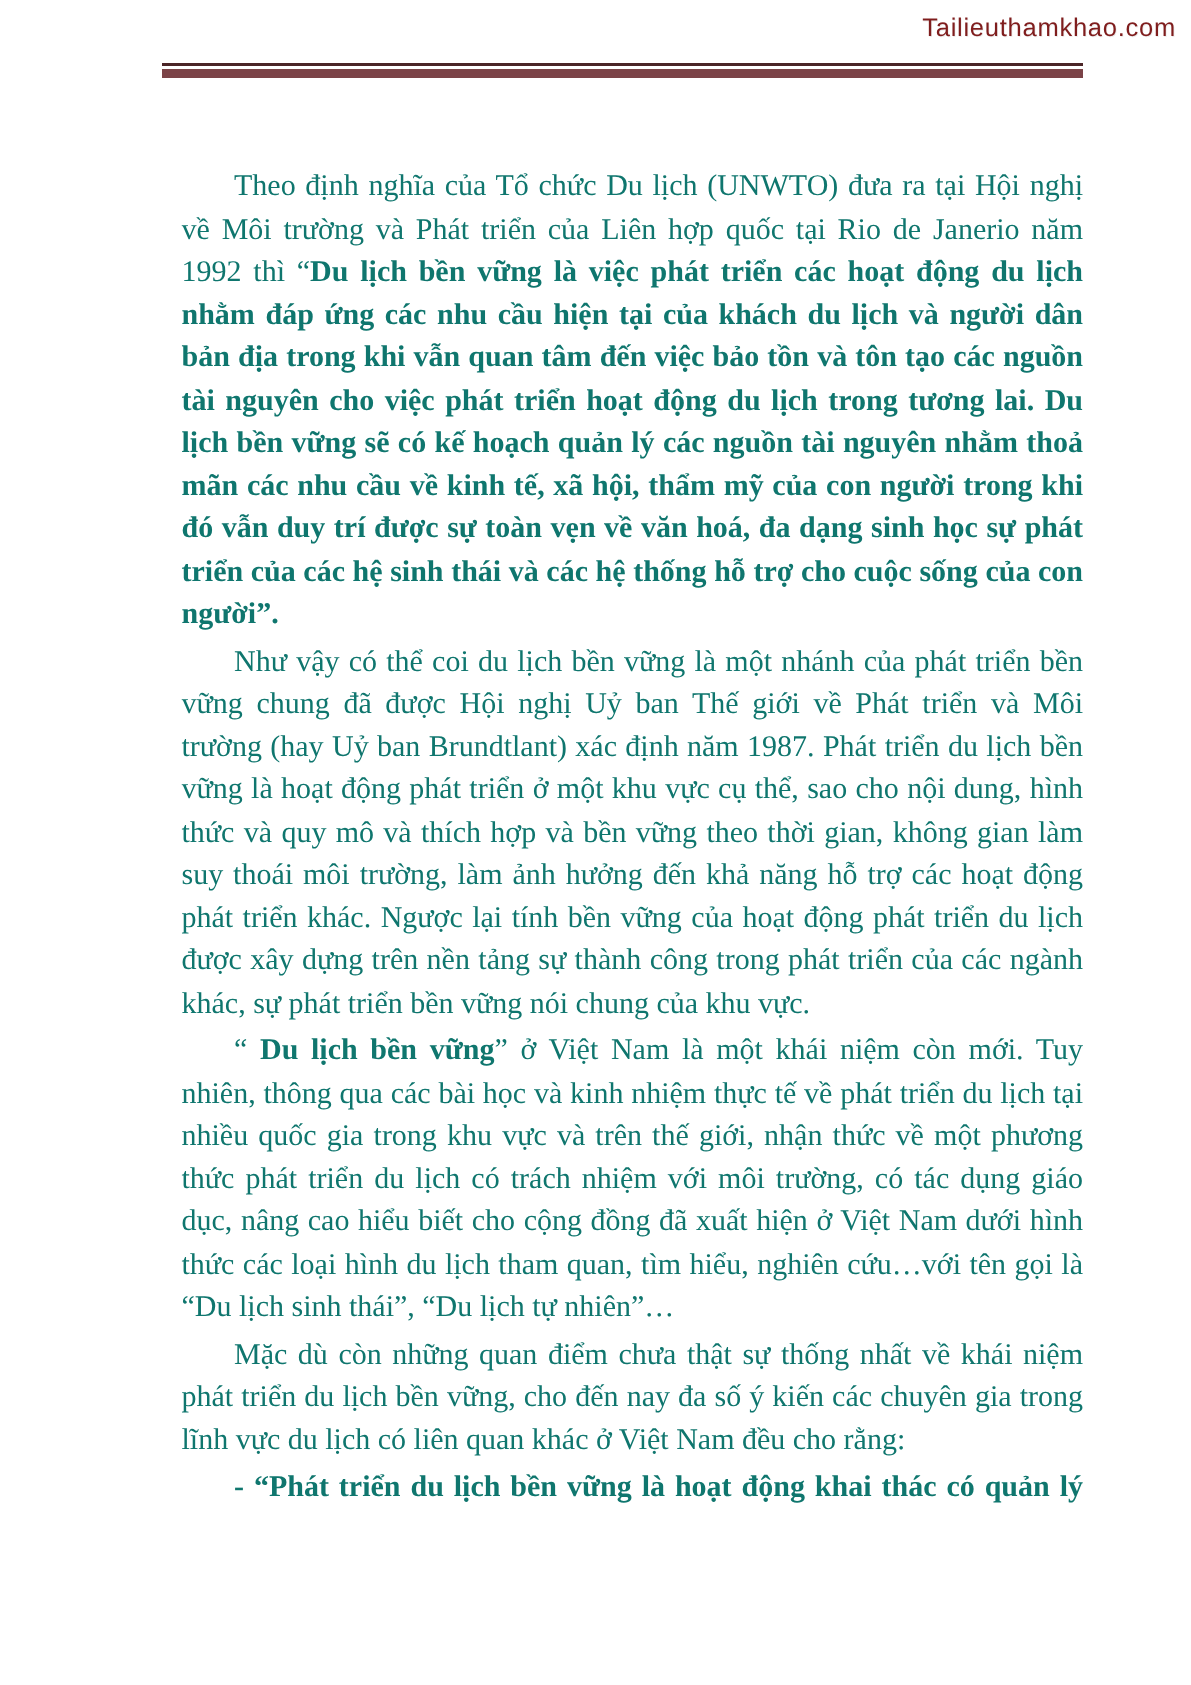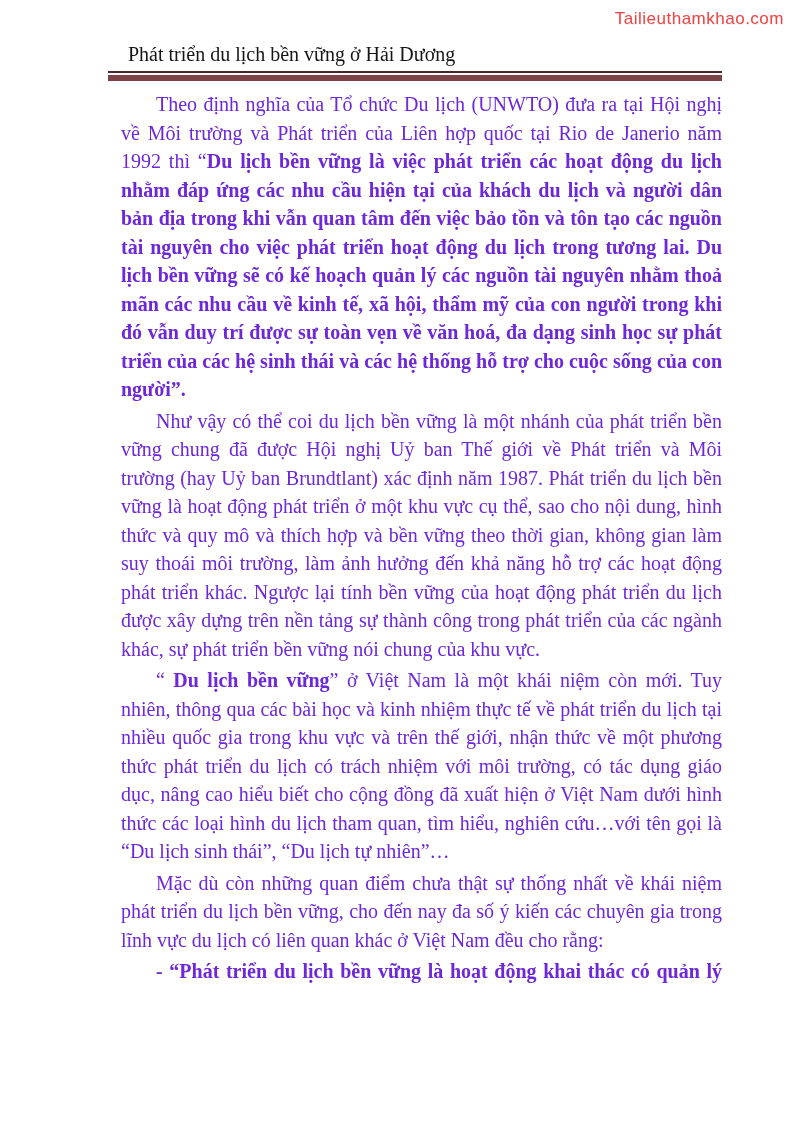--- a/index.html
+++ b/index.html
@@ -70,30 +70,29 @@
     color: #1a1a1a;
   }
   .footer-author { margin-left: 57px; }
   .footer-page   { margin-right: 10px; }
 </style>
 </head>
 <body>
 
 <div class="page">
 
-  <div class="watermark" style="color: #ef4444;">Tailieuthamkhao.com</div>
+  <div class="watermark" style="color: #7f1d1d;">Tailieuthamkhao.com</div>
 
   <div class="page-header">
-    <div class="page-title">Phát triển du lịch bền vững ở Hải Dương</div>
     <div class="rule-thin" style="background: rgb(75, 37, 39);"></div>
     <div class="rule-gap"></div>
     <div class="rule-thick" style="background: rgb(123, 67, 71);"></div>
   </div>
 
-  <div class="document-body" style="color: #6d28d9;">
+  <div class="document-body" style="color: #0f766e; margin-top: 20px;">
 
   <p class="para"><span>Theo định nghĩa của Tổ chức Du lịch (UNWTO) đưa ra tại Hội nghị về Môi trường và Phát triển của Liên hợp quốc tại Rio de Janerio năm 1992 thì “</span><span class="bold">Du lịch bền vững là việc phát triển các hoạt động du lịch nhằm đáp ứng các nhu cầu hiện tại của khách du lịch và người dân bản địa trong khi vẫn quan tâm đến việc bảo tồn và tôn tạo các nguồn tài nguyên cho việc phát triển hoạt động du lịch trong tương lai. Du lịch bền vững sẽ có kế hoạch quản lý các nguồn tài nguyên nhằm thoả mãn các nhu cầu về kinh tế, xã hội, thẩm mỹ của con người trong khi đó vẫn duy trí được sự toàn vẹn về văn hoá, đa dạng sinh học sự phát triển của các hệ sinh thái và các hệ thống hỗ trợ cho cuộc sống của con người”.</span></p>
       <p class="para"><span>Như vậy có thể coi du lịch bền vững là một nhánh của phát triển bền vững chung đã được Hội nghị Uỷ ban Thế giới về Phát triển và Môi trường (hay Uỷ ban Brundtlant) xác định năm 1987. Phát triển du lịch bền vững là hoạt động phát triển ở một khu vực cụ thể, sao cho nội dung, hình thức và quy mô và thích hợp và bền vững theo thời gian, không gian làm suy thoái môi trường, làm ảnh hưởng đến khả năng hỗ trợ các hoạt động phát triển khác. Ngược lại tính bền vững của hoạt động phát triển du lịch được xây dựng trên nền tảng sự thành công trong phát triển của các ngành khác, sự phát triển bền vững nói chung của khu vực.</span></p>
       <p class="para"><span>“ </span><span class="bold">Du lịch bền vững</span><span>” ở Việt Nam là một khái niệm còn mới. Tuy nhiên, thông qua các bài học và kinh nhiệm thực tế về phát triển du lịch tại nhiều quốc gia trong khu vực và trên thế giới, nhận thức về một phương thức phát triển du lịch có trách nhiệm với môi trường, có tác dụng giáo dục, nâng cao hiểu biết cho cộng đồng đã xuất hiện ở Việt Nam dưới hình thức các loại hình du lịch tham quan, tìm hiểu, nghiên cứu…với tên gọi là “Du lịch sinh thái”, “Du lịch tự nhiên”…</span></p>
       <p class="para"><span>Mặc dù còn những quan điểm chưa thật sự thống nhất về khái niệm phát triển du lịch bền vững, cho đến nay đa số ý kiến các chuyên gia trong lĩnh vực du lịch có liên quan khác ở Việt Nam đều cho rằng:</span></p>
       <p class="para"><span class="bold">- “Phát triển du lịch bền vững là hoạt động khai thác có quản lý các giá trị tự nhiên và nhân văn nhằm thoả mãn các nhu cầu đa dạng của</span></p>
     </div>
 
 
 </div>

